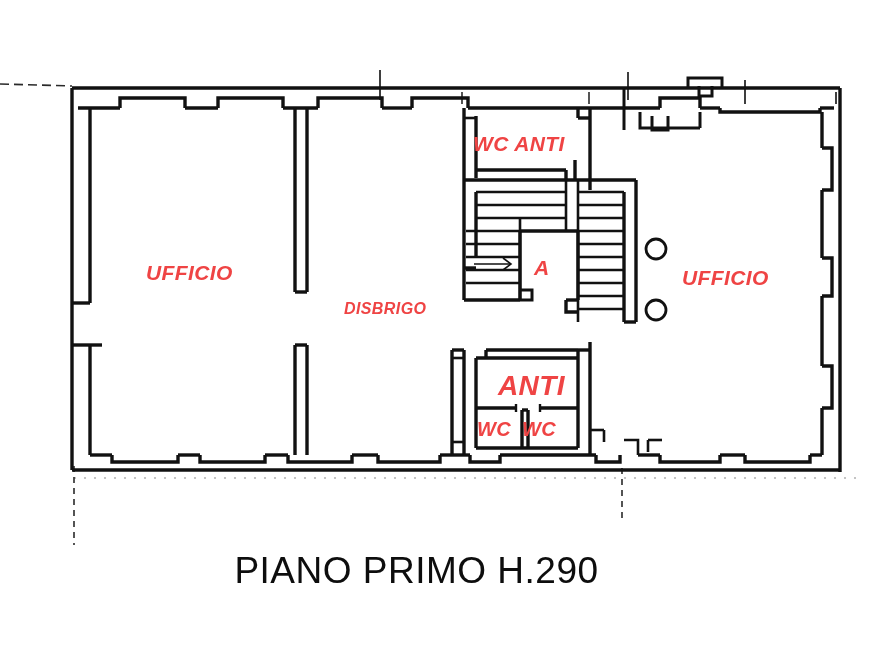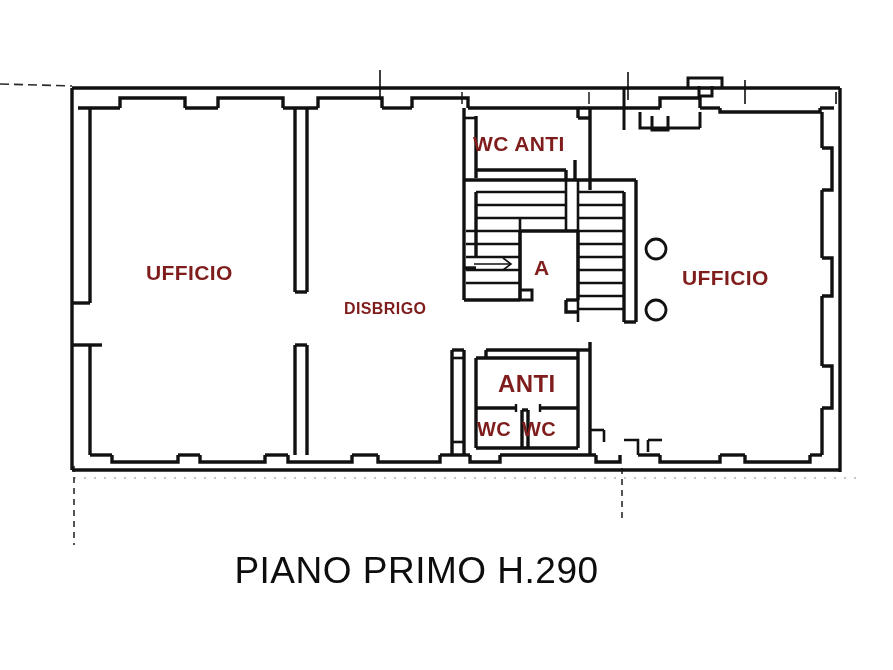--- a/index.html
+++ b/index.html
@@ -23,33 +23,34 @@
   #plan-svg {
     position: absolute;
     left: 0;
     top: 0;
     width: 893px;
     height: 670px;
     display: block;
   }
   .room-label {
     position: absolute;
-    color: #7f1d1d;
+    color: #ef4444;
     font-family: "Liberation Sans", sans-serif;
     font-weight: 700;
     letter-spacing: 0.4px;
     white-space: nowrap;
     line-height: 1;
+    font-style: italic;
     -webkit-font-smoothing: none;
   }
   .lbl-ufficio-left  { left: 146px; top: 262px; font-size: 21px; }
   .lbl-ufficio-right { left: 682px; top: 267px; font-size: 21px; }
   .lbl-disbrigo      { left: 344px; top: 301px; font-size: 16px; }
   .lbl-wcanti        { left: 473px; top: 133px; font-size: 21px; }
-  .lbl-anti          { left: 498px; top: 372px; font-size: 24px; }
+  .lbl-anti          { left: 498px; top: 372px; font-size: 28px; }
   .lbl-wc-left       { left: 477px; top: 419px; font-size: 20px; }
   .lbl-wc-right      { left: 522px; top: 419px; font-size: 20px; }
   .lbl-stair-a       { left: 534px; top: 257px; font-size: 21px; }
   .plan-title {
     position: absolute;
     left: 0;
     top: 550px;
     width: 833px;
     text-align: center;
     font-family: "Liberation Sans", sans-serif;

